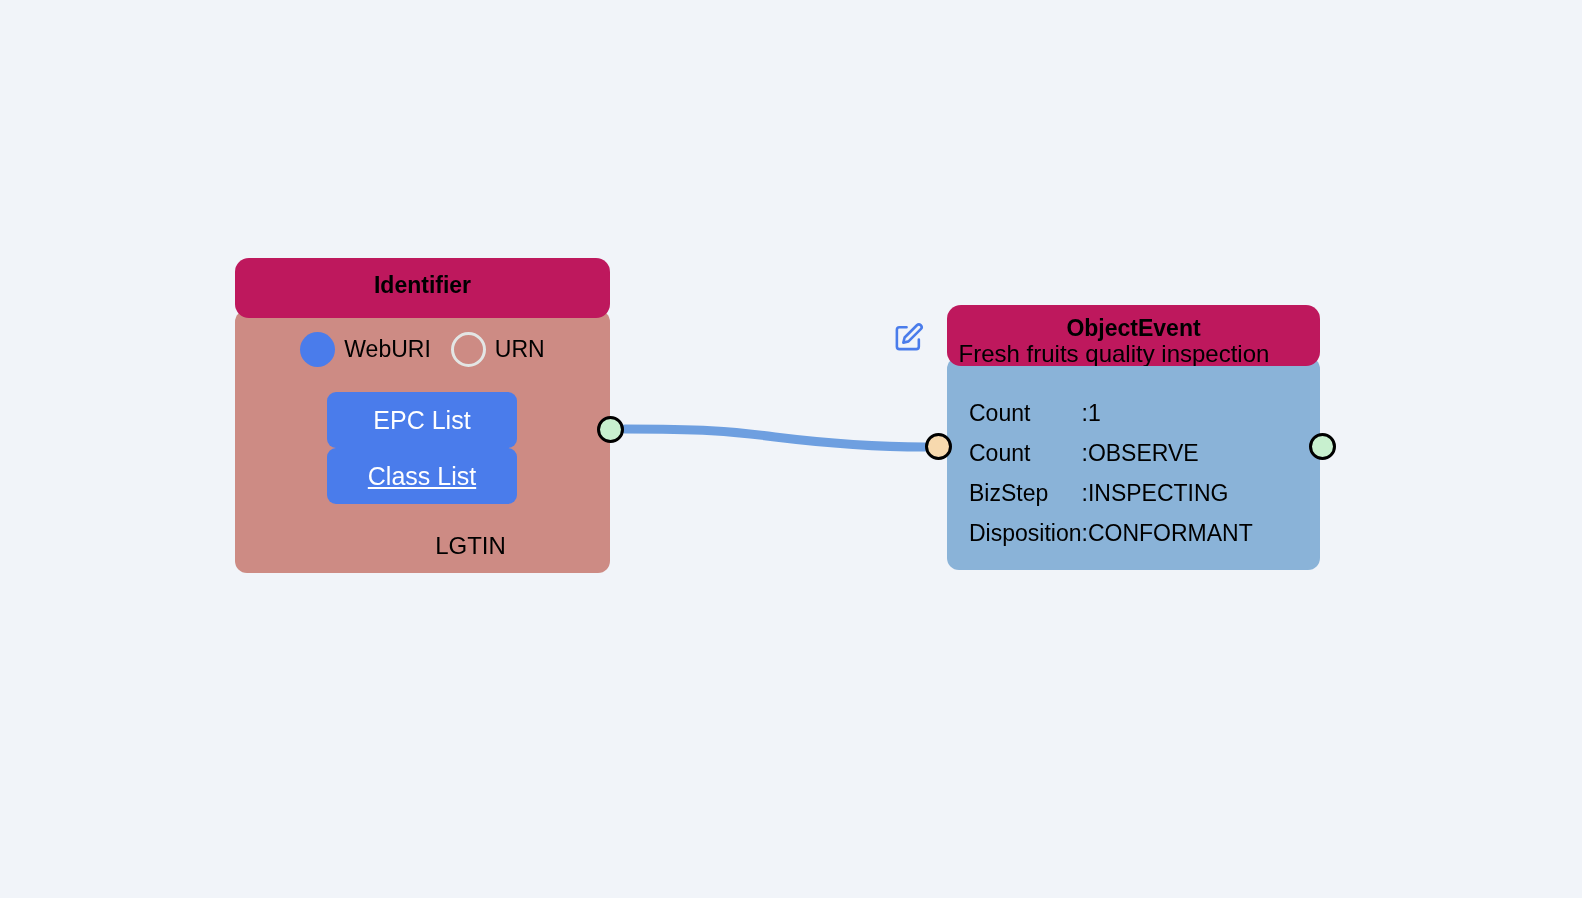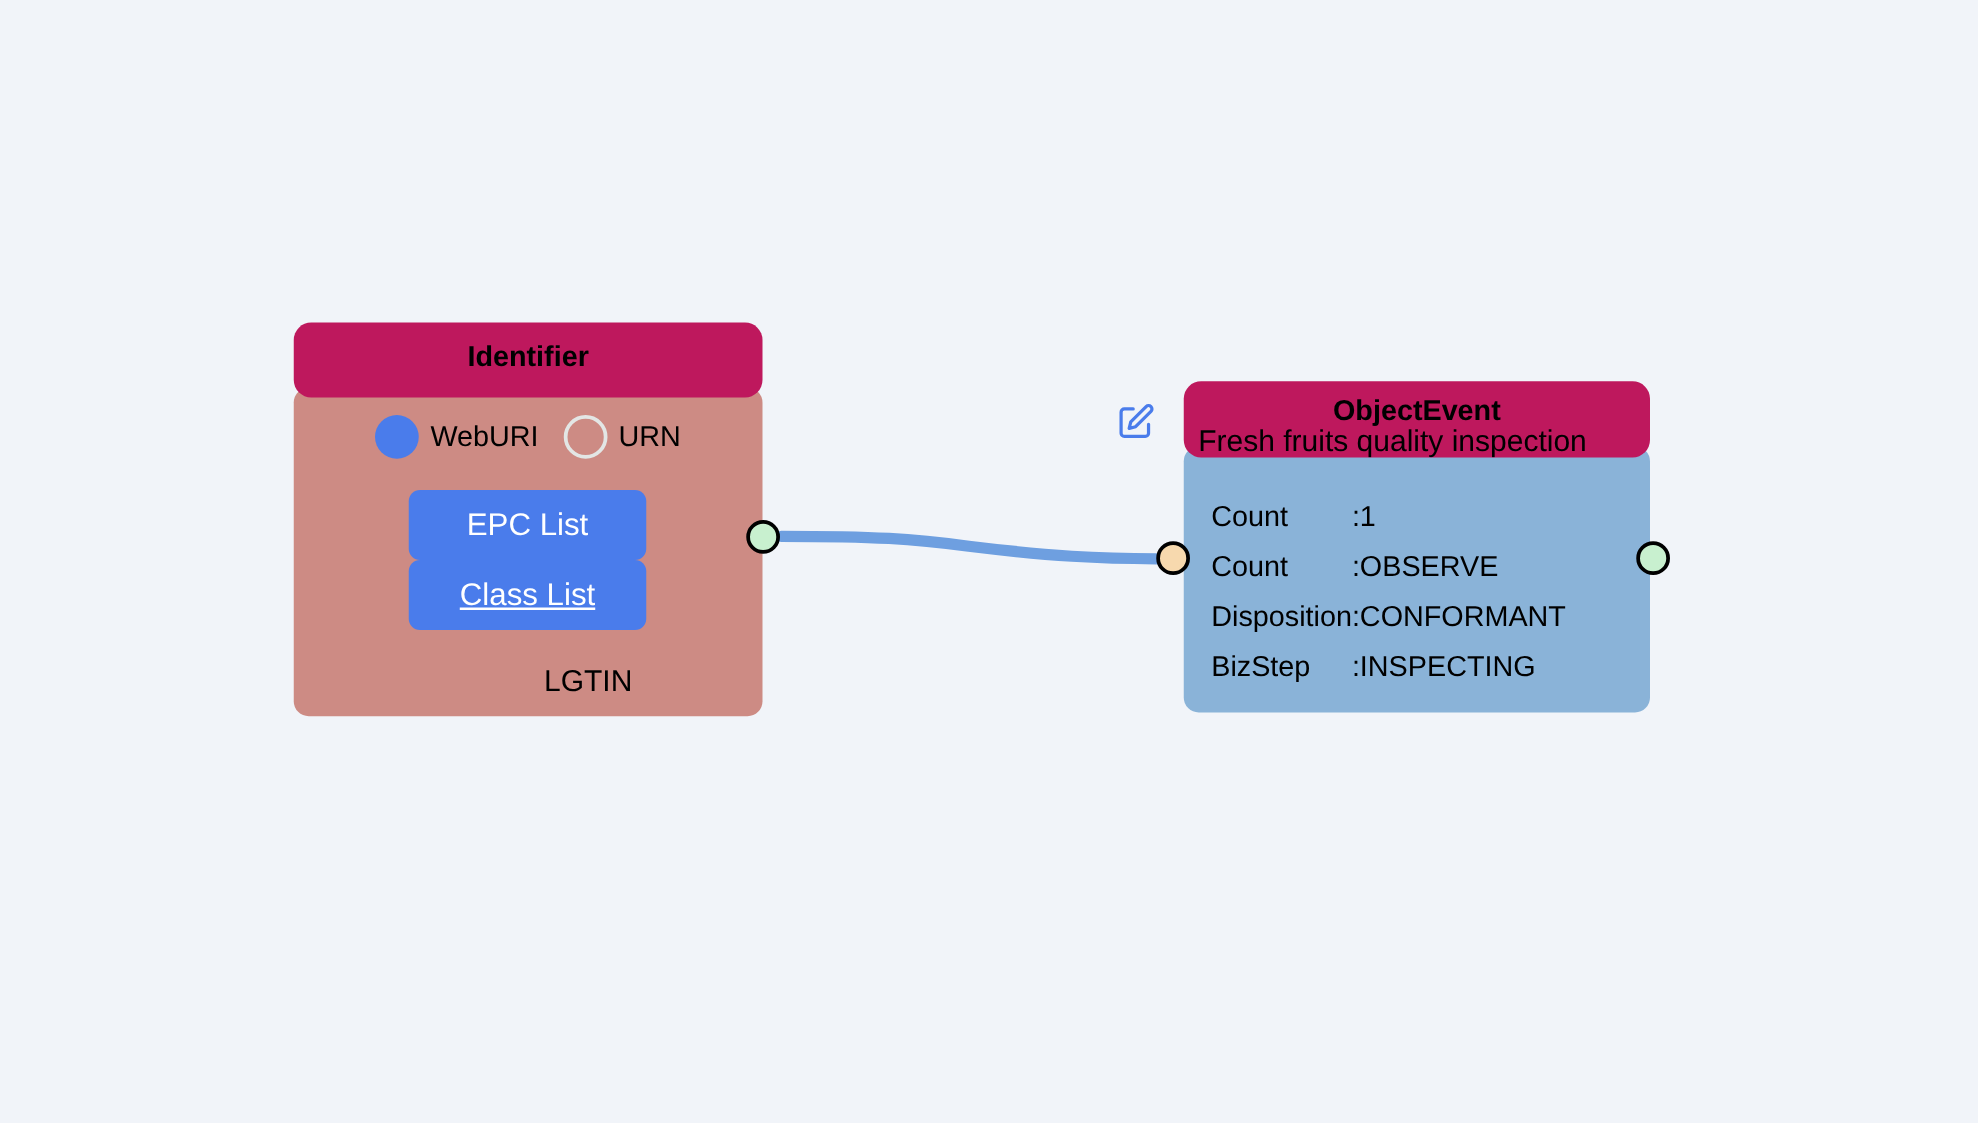--- a/index.html
+++ b/index.html
@@ -271,28 +271,28 @@
           <td class="attr-key">Count</td>
           <td class="attr-sep">:</td>
           <td class="attr-val">1</td>
         </tr>
         <tr>
           <td class="attr-key">Count</td>
           <td class="attr-sep">:</td>
           <td class="attr-val">OBSERVE</td>
         </tr>
         <tr>
+          <td class="attr-key">BizStep</td>
+          <td class="attr-sep">:</td>
+          <td class="attr-val">INSPECTING</td>
+        </tr>
+        <tr>
           <td class="attr-key">Disposition</td>
           <td class="attr-sep">:</td>
           <td class="attr-val">CONFORMANT</td>
-        </tr>
-        <tr>
-          <td class="attr-key">BizStep</td>
-          <td class="attr-sep">:</td>
-          <td class="attr-val">INSPECTING</td>
         </tr>
       </tbody>
     </table>
 
     <span class="handle orange" style="left:-22px; top:128px;"></span>
     <span class="handle green" style="left:362px; top:128px;"></span>
   </div>
 
 </div>
 

